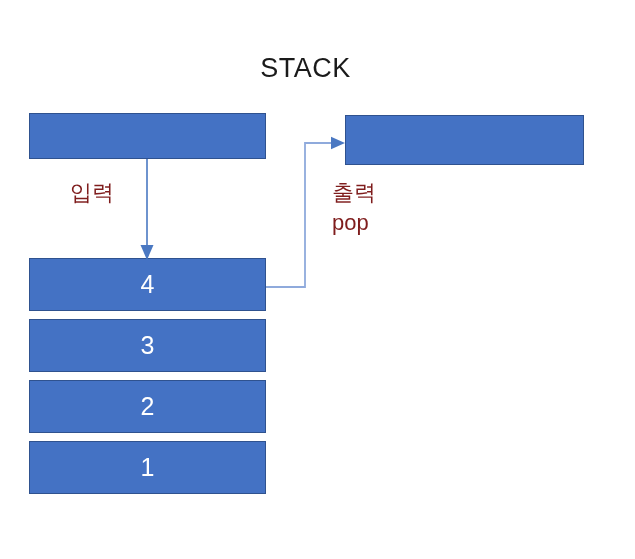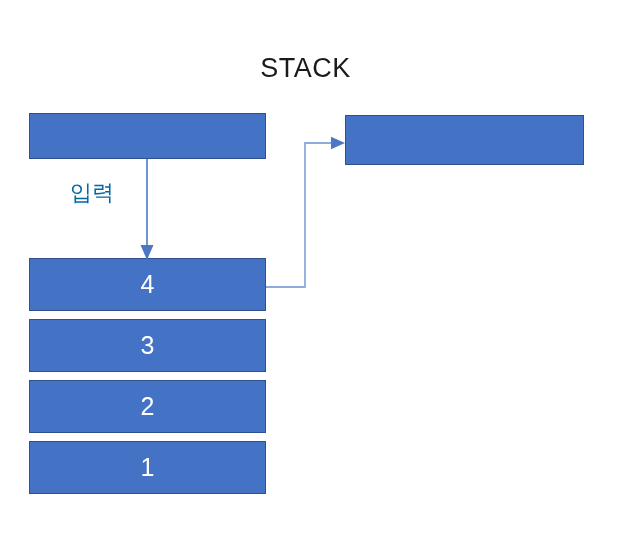--- a/index.html
+++ b/index.html
@@ -57,21 +57,21 @@
   #cell-4 { left: 29px; top: 258px; width: 237px; height: 53px; }
   #cell-3 { left: 29px; top: 319px; width: 237px; height: 53px; }
   #cell-2 { left: 29px; top: 380px; width: 237px; height: 53px; }
   #cell-1 { left: 29px; top: 441px; width: 237px; height: 53px; }
 
   
   .arrow-label {
     position: absolute;
     font-size: 22px;
     line-height: 30px;
-    color: #0369a1;
+    color: #7f1d1d;
     white-space: nowrap;
   }
   #push-label { left: 70px;  top: 178px; }
   #pop-label  { left: 332px; top: 178px; }
 
   
   #arrows {
     position: absolute;
     left: 0;
     top: 0;
@@ -88,20 +88,24 @@
   <div class="title">STACK</div>
 
   <div class="box" id="input-box"></div>
 
   <div class="box" id="output-box"></div>
 
   <div class="arrow-label" id="push-label">
     <div>입력</div>
   </div>
 
+  <div class="arrow-label" id="pop-label">
+    <div>출력</div>
+    <div>pop</div>
+  </div>
 
   <div class="stack-cell" id="cell-4">4</div>
   <div class="stack-cell" id="cell-3">3</div>
   <div class="stack-cell" id="cell-2">2</div>
   <div class="stack-cell" id="cell-1">1</div>
 
   <svg id="arrows" viewBox="0 0 635 559">
 
     <g>
       <line x1="147" y1="159" x2="147" y2="250" stroke="#4A78C2" stroke-width="1.6"></line>

